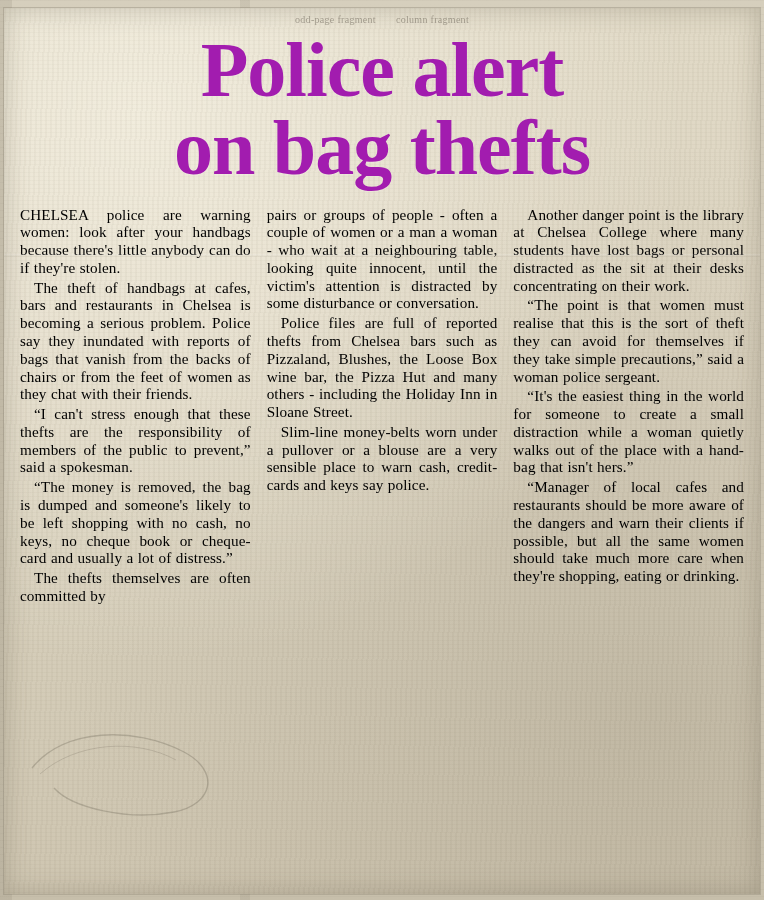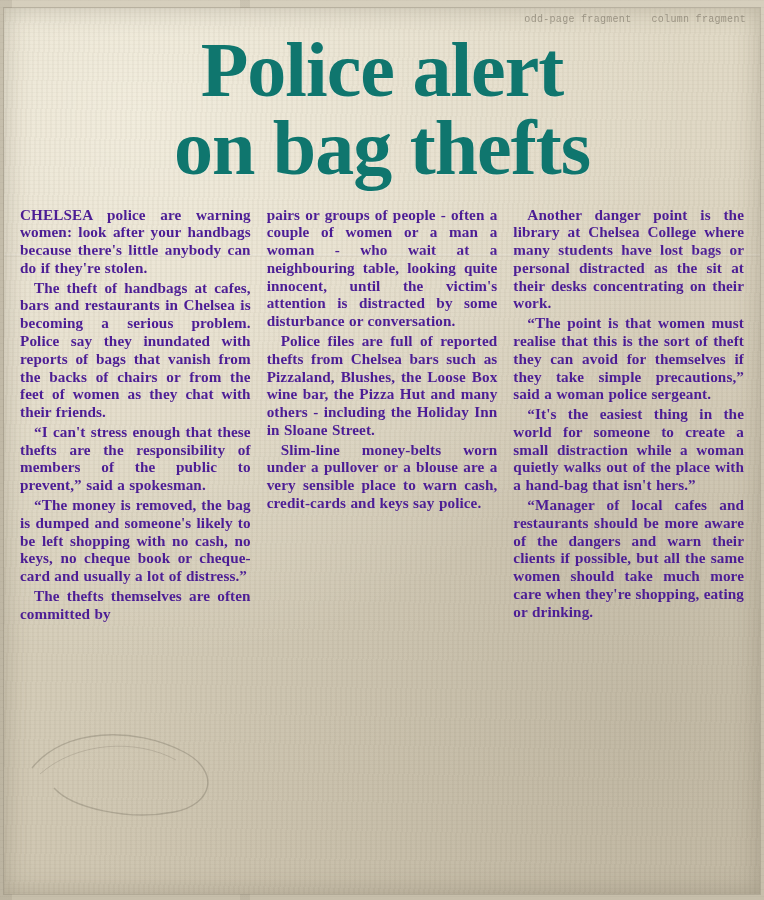--- a/index.html
+++ b/index.html
@@ -79,62 +79,62 @@
     padding: 0;
   }
   
   .top-ghost {
     position: absolute;
     z-index: 2;
     left: 0;
     right: 0;
     top: 0;
     height: 34px;
-    font-family: Liberation Mono, monospace;
+    font-family: Liberation Serif, serif;
     font-size: 10px;
     color: rgba(80,74,62,0.45);
     letter-spacing: .3px;
     padding: 6px 14px 0 14px;
     display: flex;
-    justify-content: flex-end;
+    justify-content: center;
     white-space: nowrap;
     overflow: hidden;
     gap: 20px;
   }
   .headline {
     position: relative;
     z-index: 4;
     margin: 26px 0 0 0;
     padding: 0 20px;
     font-family: "Liberation Serif", serif;
     font-weight: bold;
     font-size: 78px;
     line-height: .92;
     letter-spacing: -1px;
-    color: #0f766e;
+    color: #a21caf;
     text-align: center;
     text-shadow: 0 1px 0 rgba(255,255,255,0.18);
   }
   .headline .l1 { display: block; }
   .headline .l2 { display: block; margin-top: 6px; }
   .columns {
     position: relative;
     z-index: 4;
     display: flex;
     gap: 16px;
     padding: 22px 16px 10px 16px;
   }
   .col {
     width: 235px;
     font-size: 15.2px;
     line-height: 1.17;
-    color: #4c1d95;
+    color: #000000;
     text-align: justify;
     font-family: "Liberation Serif", serif;
-    font-weight: bold;
+    font-weight: normal;
     letter-spacing: .1px;
   }
   .col p {
     margin: 0 0 2px 0;
     text-indent: 14px;
     hyphens: auto;
     word-spacing: .5px;
   }
   .col p.first {
     text-indent: 0;

